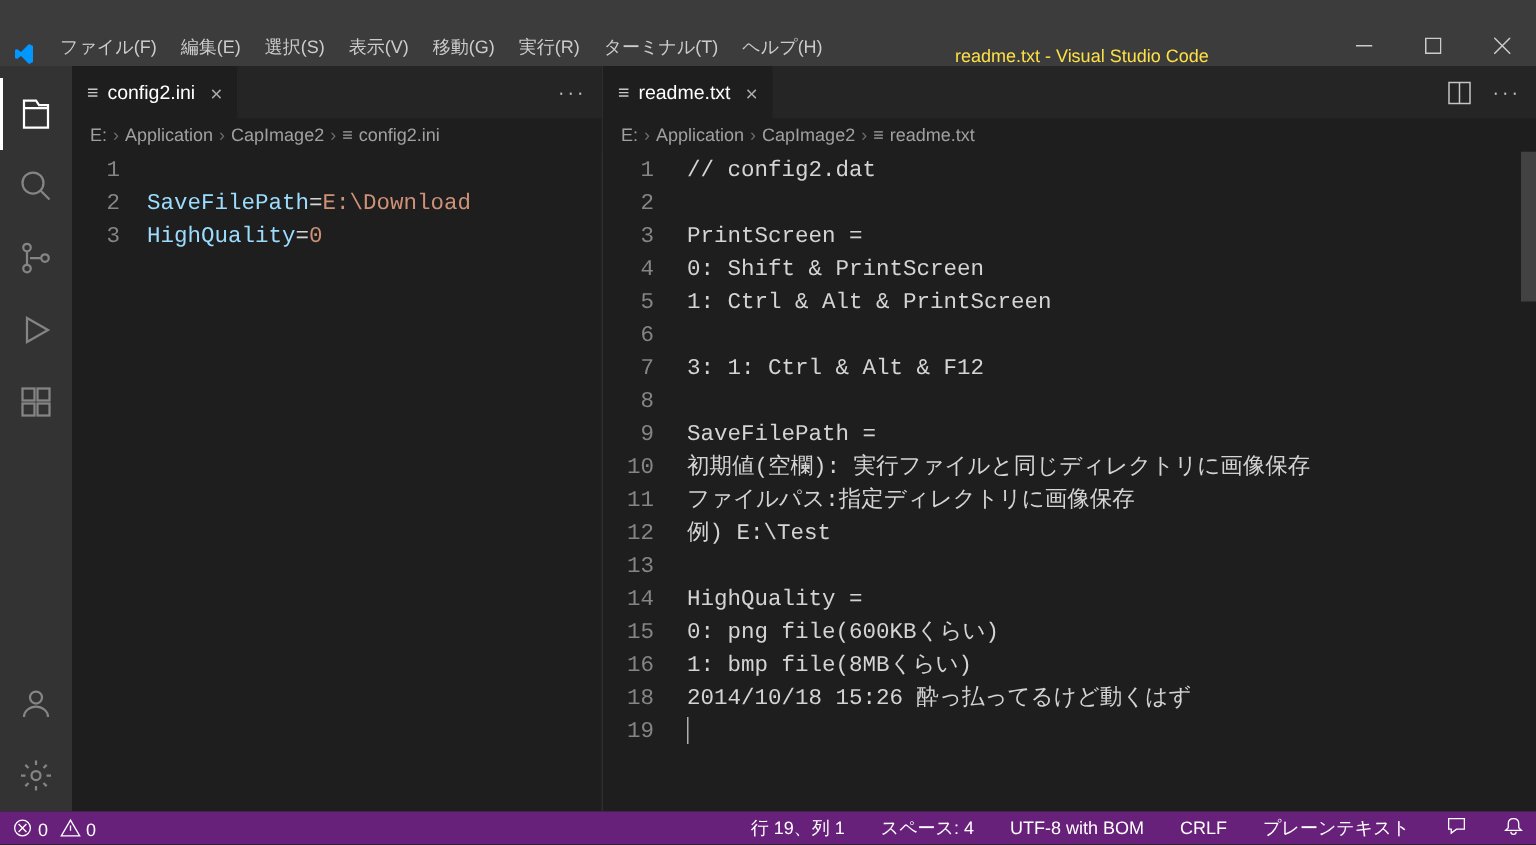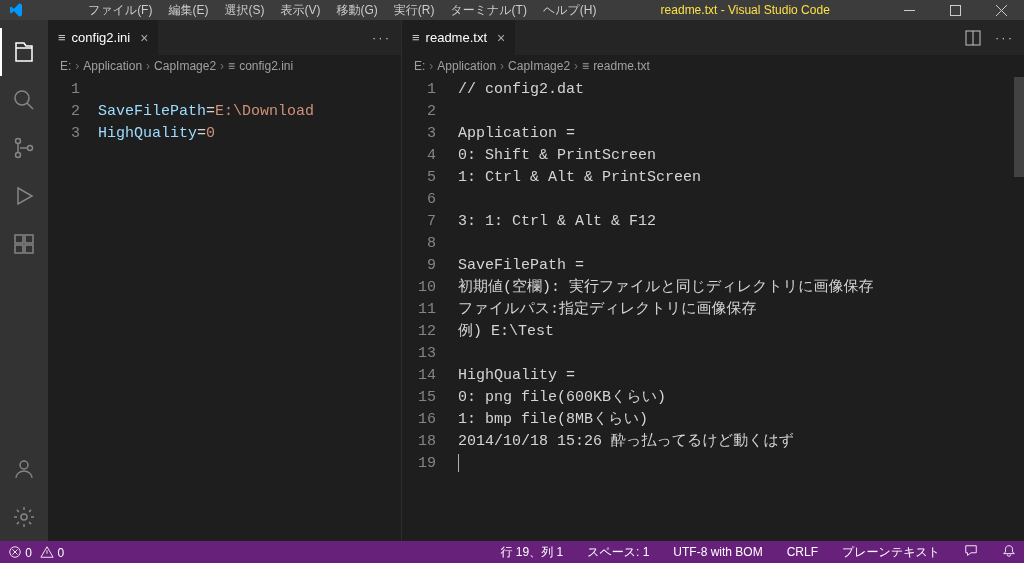--- a/index.html
+++ b/index.html
@@ -4,22 +4,22 @@
 <style>
   * { margin: 0; padding: 0; box-sizing: border-box; }
   body {
     width: 1024px; height: 563px;
     background: #252526; color: #ccc;
     font-family: "Segoe UI", sans-serif; font-size: 13px;
     overflow: hidden; display: flex; flex-direction: column;
   }
   
   .titlebar {
-    height: 20px; background: #3c3c3c; display: flex; align-items: center;
-    color: #ccc; font-size: 12px; gap: 48px;
+    height: 44px; background: #3c3c3c; display: flex; align-items: flex-end;
+    color: #ccc; font-size: 12px;
   }
   .titlebar .vsc-logo { width: 16px; height: 16px; margin: 0 8px; }
   .titlebar .menus { display: flex; gap: 0; }
   .titlebar .menus span { padding: 4px 8px; cursor: default; }
   .titlebar .app-title { flex: 1; text-align: center; color: #fde047; }
   .titlebar .win-controls { display: flex; }
   .titlebar .win-controls div {
     width: 46px; height: 28px; display: flex; align-items: center; justify-content: center;
     color: #ccc;
   }
@@ -260,21 +260,21 @@
         <div class="code-line">
             <div class="gutter">1</div>
             <div class="code-text">// config2.dat</div>
           </div>
           <div class="code-line">
             <div class="gutter">2</div>
             <div class="code-text"></div>
           </div>
           <div class="code-line">
             <div class="gutter">3</div>
-            <div class="code-text">Application =</div>
+            <div class="code-text">PrintScreen =</div>
           </div>
           <div class="code-line">
             <div class="gutter">4</div>
             <div class="code-text">0: Shift &amp; PrintScreen</div>
           </div>
           <div class="code-line">
             <div class="gutter">5</div>
             <div class="code-text">1: Ctrl &amp; Alt &amp; PrintScreen</div>
           </div>
           <div class="code-line">
@@ -348,21 +348,21 @@
     <span>
       <svg viewBox="0 0 16 16" style="vertical-align:-2px">
           <path d="M8 2l7 12H1z" fill="none" stroke="#fff"></path>
           <path d="M8 6v4M8 12v0" stroke="#fff"></path>
         </svg>
       <span>0</span>
     </span>
   </div>
   <div class="sb-right">
     <span>行 19、列 1</span>
-    <span>スペース: 1</span>
+    <span>スペース: 4</span>
     <span>UTF-8 with BOM</span>
     <span>CRLF</span>
     <span>プレーンテキスト</span>
     <span>
       <svg viewBox="0 0 16 16">
           <path d="M2 2h12v8H8l-4 3v-3H2z" fill="none" stroke="#fff"></path>
         </svg>
     </span>
     <span>
       <svg viewBox="0 0 16 16">

